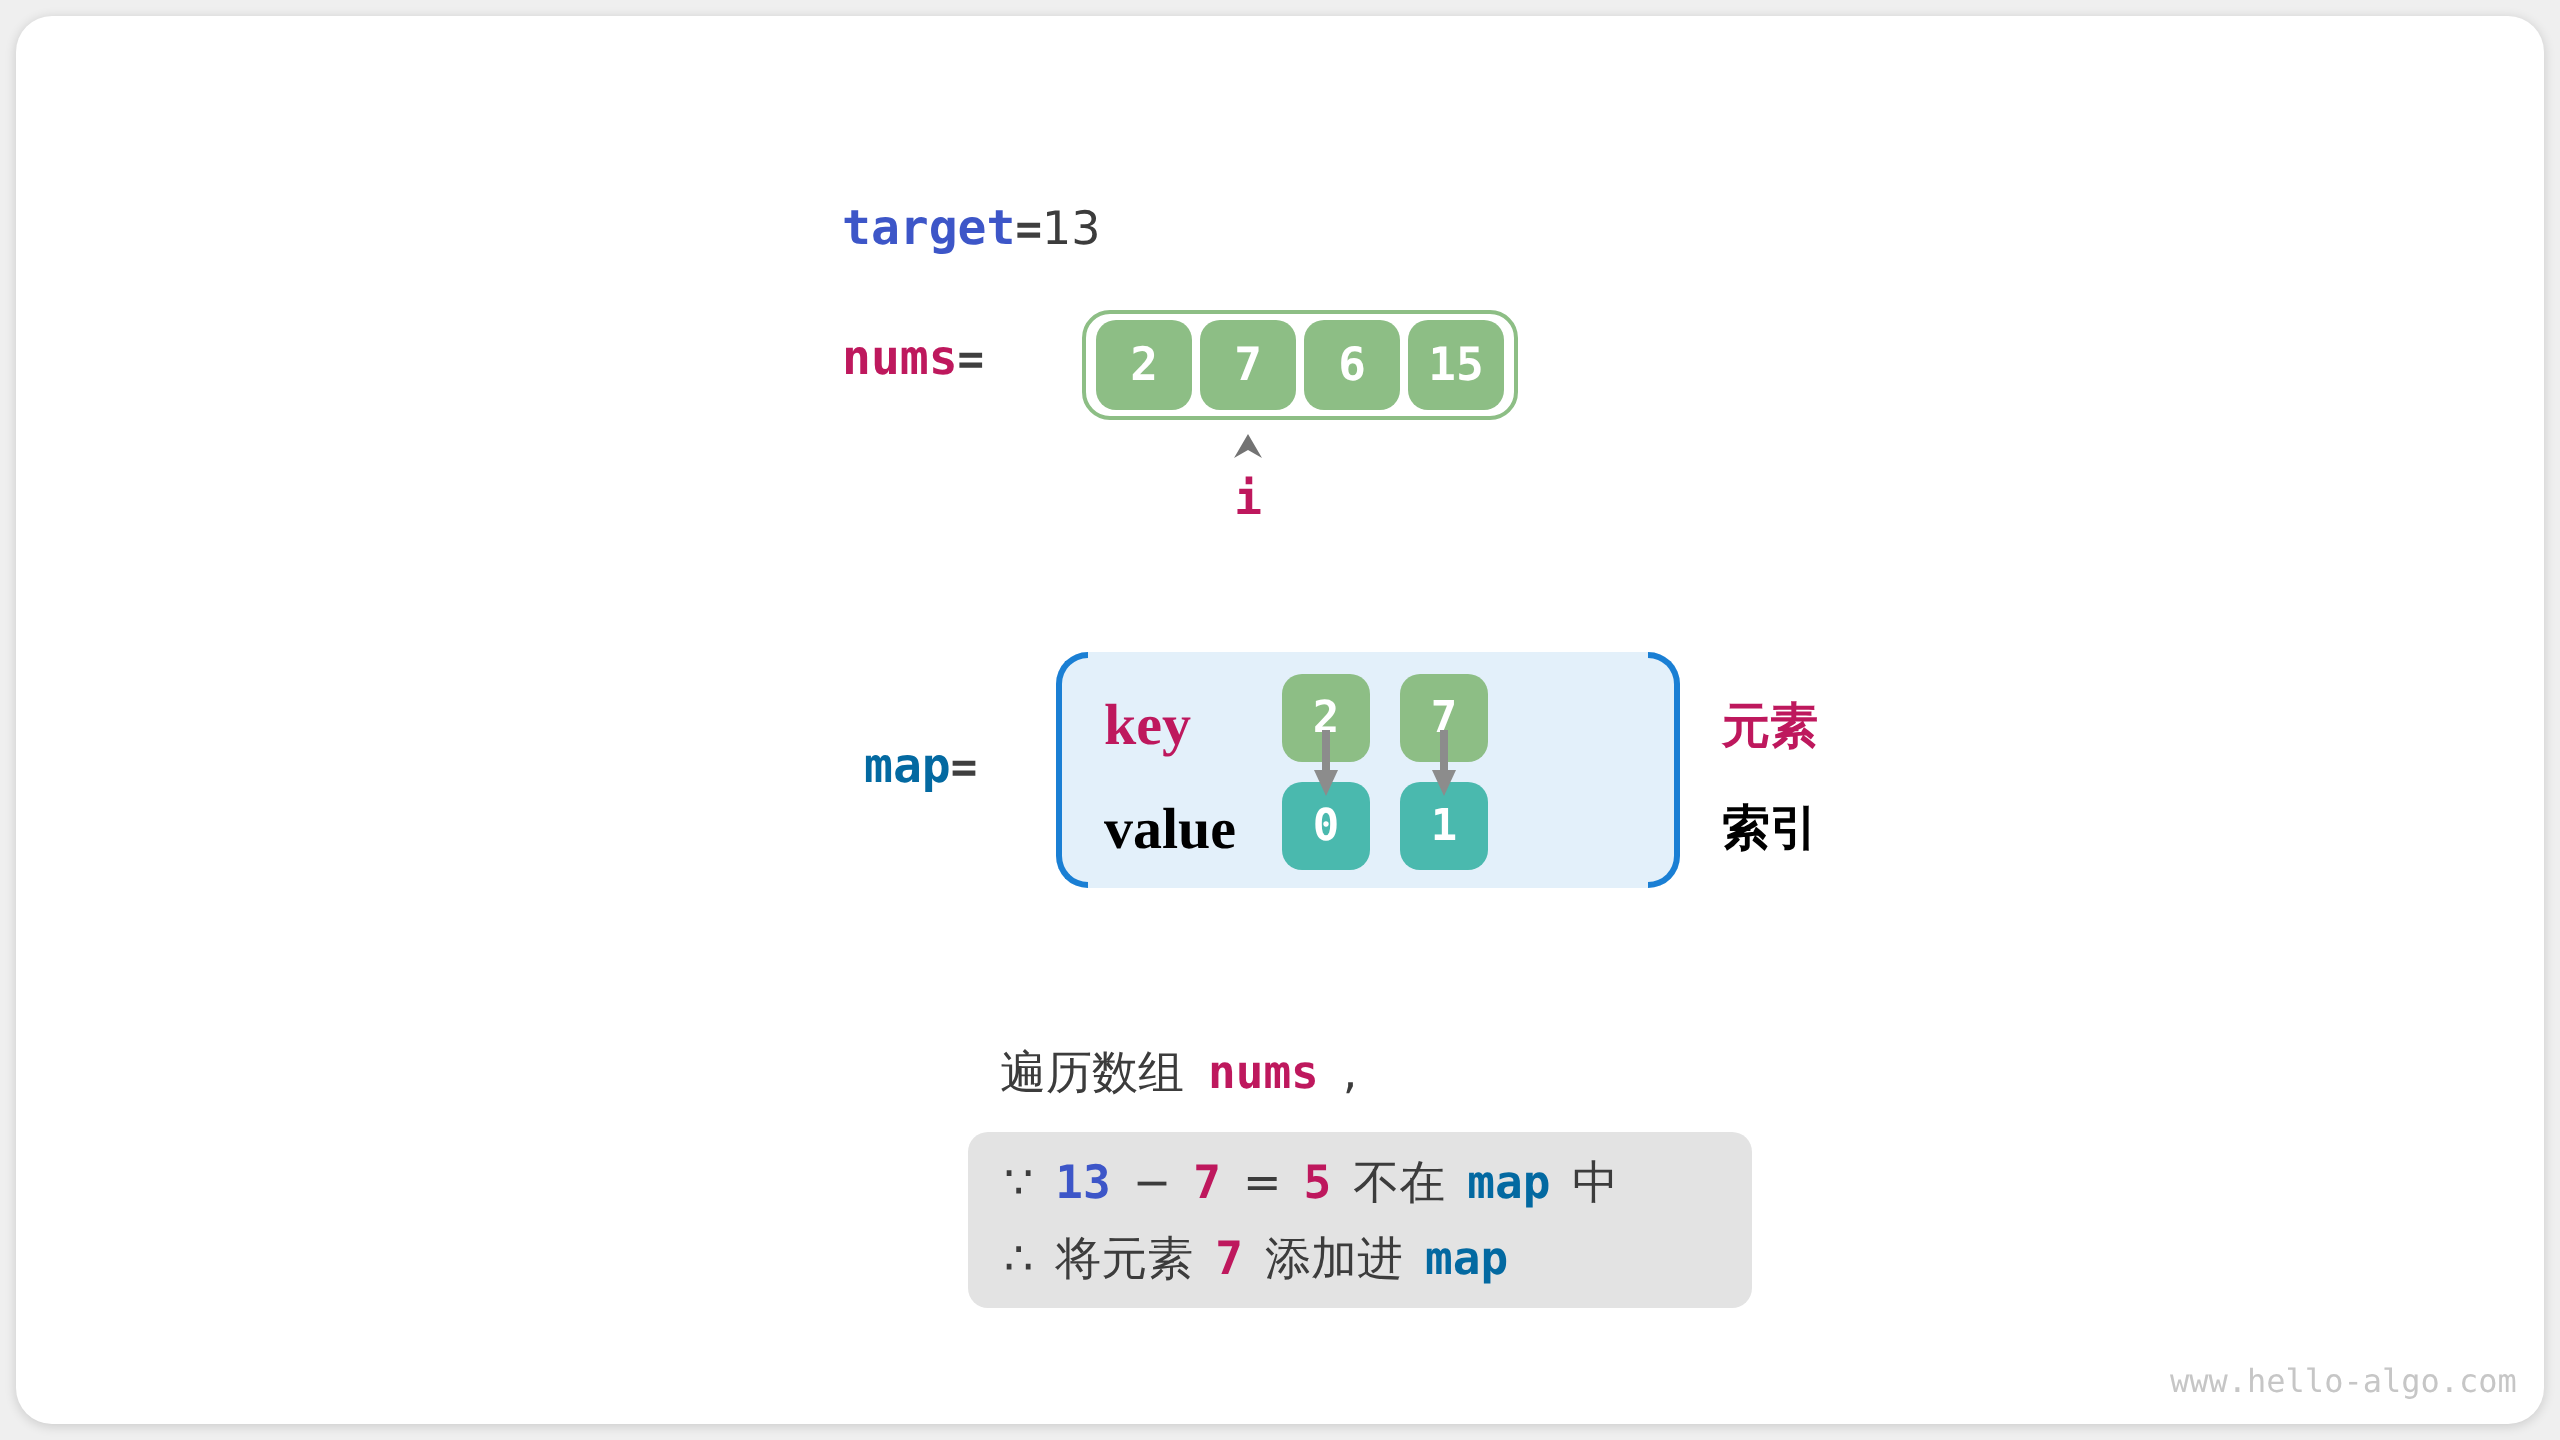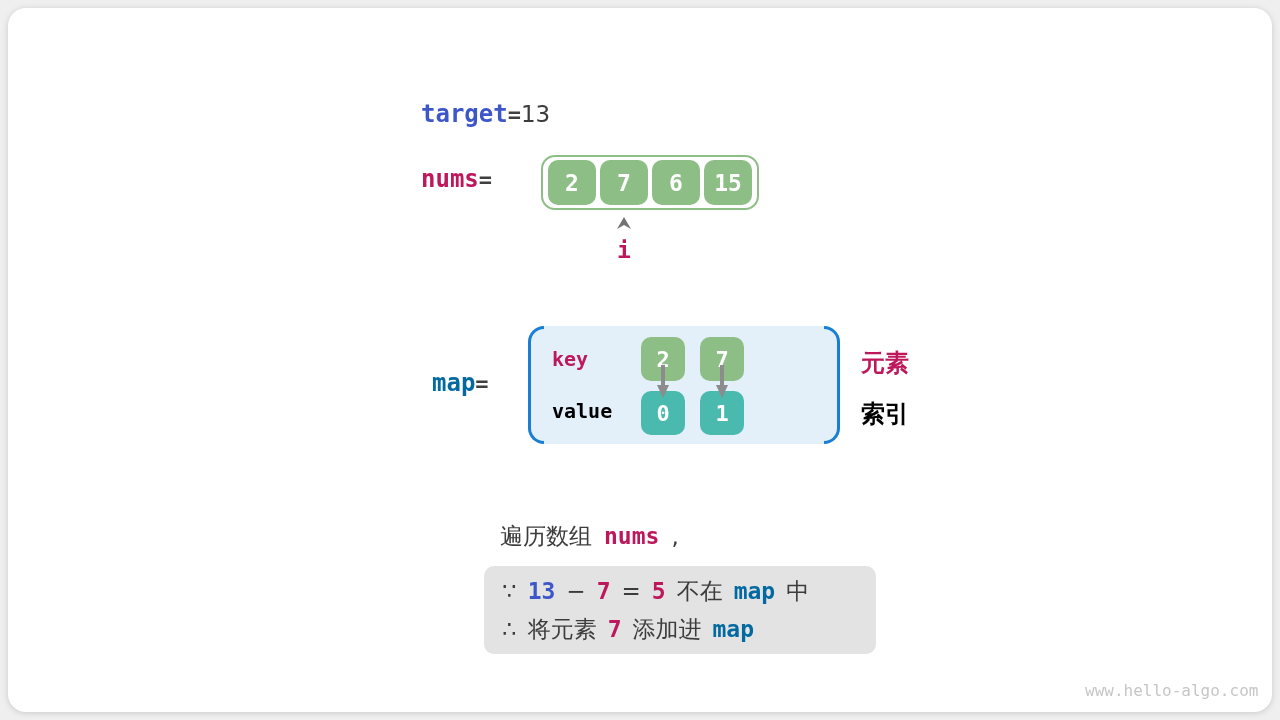--- a/index.html
+++ b/index.html
@@ -45,21 +45,21 @@
   .map-container {
     position:absolute; left:520px; top:318px; width:312px; height:118px;
     background:#e3f0fa; border-radius:16px;
   }
   .bracket {
     position:absolute; top:0; bottom:0; width:16px;
     border:3px solid #1a7fd4;
   }
   .bracket.left  { left:0;  border-right:none; border-radius:16px 0 0 16px; }
   .bracket.right { right:0; border-left:none;  border-radius:0 16px 16px 0; }
-  .kv-label { position:absolute; font-size:20px; }
+  .kv-label { position:absolute; font-size:29px;font-family:Liberation Serif, serif; }
   .kv-cell {
     position:absolute; width:44px; height:44px; border-radius:10px;
     color:#ffffff; font-size:22px;
     display:flex; align-items:center; justify-content:center;
     font-family:"DejaVu Sans Mono","Liberation Mono",monospace; font-weight:bold;
   }
   .kv-cell.key { background:#8dbe85; }
   .kv-cell.value { background:#4ab9ae; }
   .kv-arrow { position:absolute; width:12px; height:34px; z-index:3; }
   .side-label { position:absolute; font-size:24px; font-weight:bold; }

